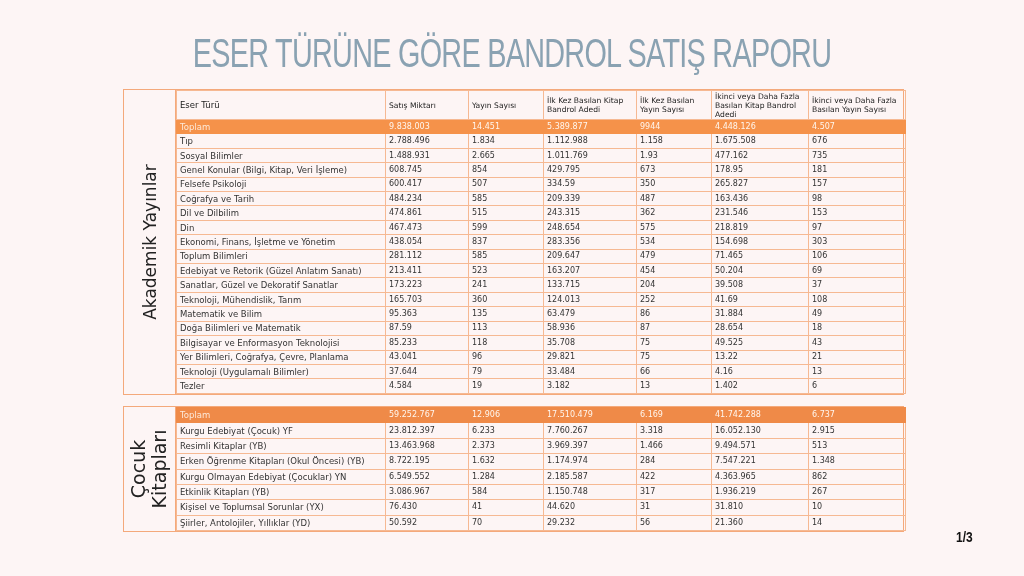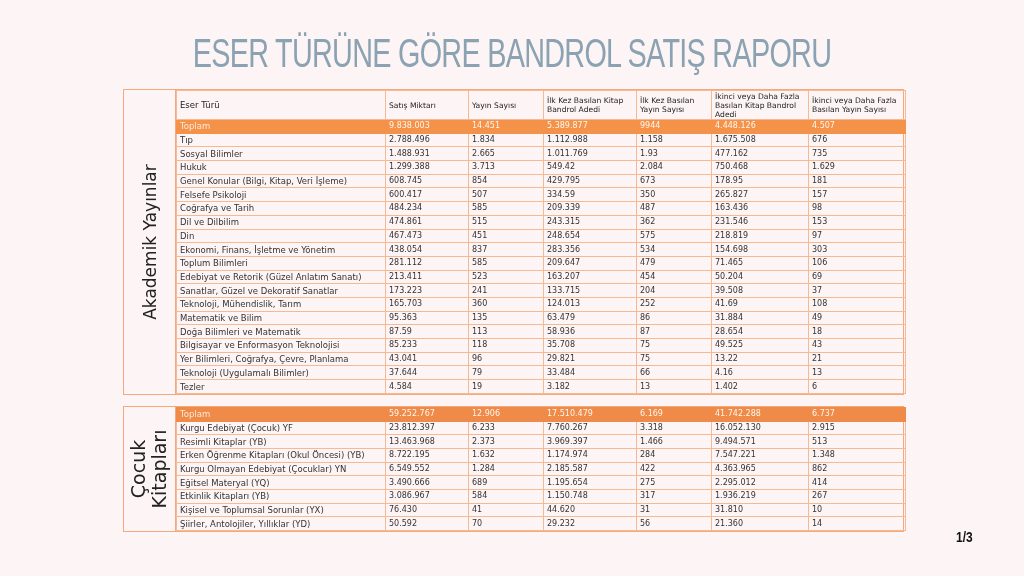--- a/index.html
+++ b/index.html
@@ -153,29 +153,20 @@
           <tr>
             <td class="name">Sosyal Bilimler</td>
             <td>1.488.931</td>
             <td>2.665</td>
             <td>1.011.769</td>
             <td>1.93</td>
             <td>477.162</td>
             <td>735</td>
           </tr>
           <tr>
-            <td class="name">Hukuk</td>
-            <td>1.299.388</td>
-            <td>3.713</td>
-            <td>549.42</td>
-            <td>2.084</td>
-            <td>750.468</td>
-            <td>1.629</td>
-          </tr>
-          <tr>
             <td class="name">Genel Konular (Bilgi, Kitap, Veri İşleme)</td>
             <td>608.745</td>
             <td>854</td>
             <td>429.795</td>
             <td>673</td>
             <td>178.95</td>
             <td>181</td>
           </tr>
           <tr>
             <td class="name">Felsefe Psikoloji</td>
@@ -200,21 +191,21 @@
             <td>474.861</td>
             <td>515</td>
             <td>243.315</td>
             <td>362</td>
             <td>231.546</td>
             <td>153</td>
           </tr>
           <tr>
             <td class="name">Din</td>
             <td>467.473</td>
-            <td>451</td>
+            <td>599</td>
             <td>248.654</td>
             <td>575</td>
             <td>218.819</td>
             <td>97</td>
           </tr>
           <tr>
             <td class="name">Ekonomi, Finans, İşletme ve Yönetim</td>
             <td>438.054</td>
             <td>837</td>
             <td>283.356</td>
@@ -373,29 +364,20 @@
           <tr>
             <td class="name">Kurgu Olmayan Edebiyat (Çocuklar) YN</td>
             <td>6.549.552</td>
             <td>1.284</td>
             <td>2.185.587</td>
             <td>422</td>
             <td>4.363.965</td>
             <td>862</td>
           </tr>
           <tr>
-            <td class="name">Eğitsel Materyal (YQ)</td>
-            <td>3.490.666</td>
-            <td>689</td>
-            <td>1.195.654</td>
-            <td>275</td>
-            <td>2.295.012</td>
-            <td>414</td>
-          </tr>
-          <tr>
             <td class="name">Etkinlik Kitapları (YB)</td>
             <td>3.086.967</td>
             <td>584</td>
             <td>1.150.748</td>
             <td>317</td>
             <td>1.936.219</td>
             <td>267</td>
           </tr>
           <tr>
             <td class="name">Kişisel ve Toplumsal Sorunlar (YX)</td>

